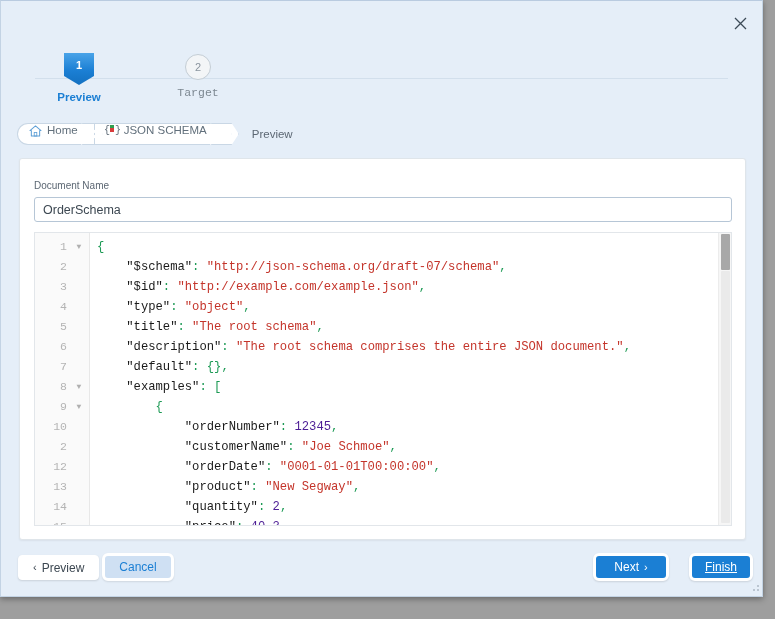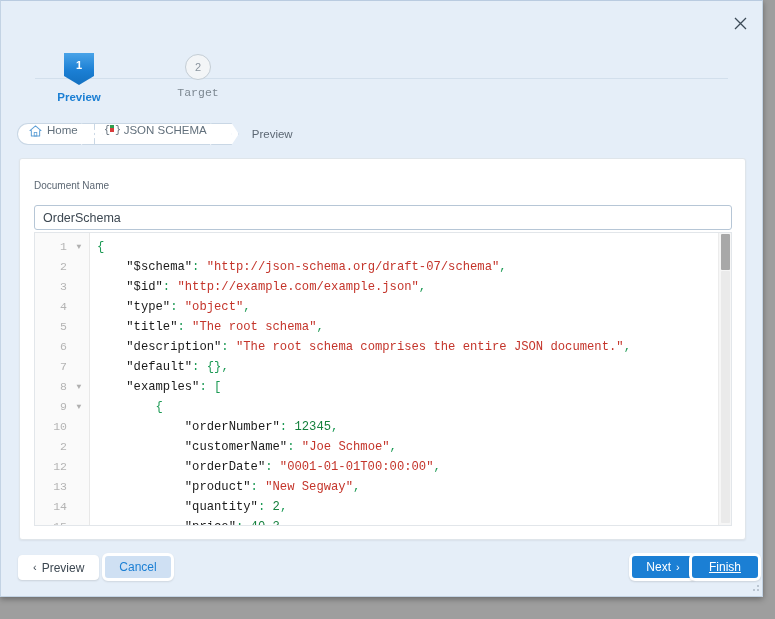--- a/index.html
+++ b/index.html
@@ -225,21 +225,21 @@
   .field-label {
     position: absolute;
     left: 14px;
     top: 21px;
     font-size: 10px;
     color: #5c6773;
   }
   .doc-name-input {
     position: absolute;
     left: 14px;
-    top: 46px;
+    top: 38px;
     width: 698px;
     height: 25px;
     padding: 0 8px;
     font-family: "Liberation Sans", sans-serif;
     font-size: 12.5px;
     color: #3d4852;
     background: #ffffff;
     border: 1px solid #b6c6d6;
     border-radius: 3px;
     box-sizing: border-box;
@@ -302,21 +302,21 @@
     height: 20px;
     line-height: 20px;
     font-family: "Liberation Mono", monospace;
     font-size: 12.2px;
     white-space: pre;
     color: #222222;
   }
   .tk-punc { color: #1d9a55; }
   .tk-key  { color: #1a1a1a; }
   .tk-str  { color: #c4342a; }
-  .tk-num  { color: #15803d; text-align: center; }
+  .tk-num  { color: #4c1d95; text-align: center; }
 
   .vscroll {
     position: absolute;
     right: 0;
     top: 0;
     width: 13px;
     height: 100%;
     background: #f6f6f6;
     border-left: 1px solid #ececec;
     box-sizing: border-box;
@@ -384,22 +384,22 @@
     background: #1b7fd4;
     border: 3px solid #ffffff;
     color: #ffffff;
     border-radius: 6px;
     height: 28px;
     top: 9px;
     box-shadow: 0 1px 2px rgba(0,0,0,0.12);
   }
   .btn-prev { left: 17px; }
   .btn-cancel { left: 101px; width: 72px; align-items: center; }
-  .btn-next { left: 628px; width: 68px; }
-  .btn-finish { left: 688px; width: 72px; text-decoration: underline; }
+  .btn-next { left: 592px; width: 76px; }
+  .btn-finish { left: 688px; width: 64px; text-decoration: underline; }
   .chev { font-size: 11px; line-height: 1; }
 
   .resize-grip {
     position: absolute;
     right: 3px;
     bottom: 3px;
     width: 11px;
     height: 11px;
     opacity: 0.55;
   }

